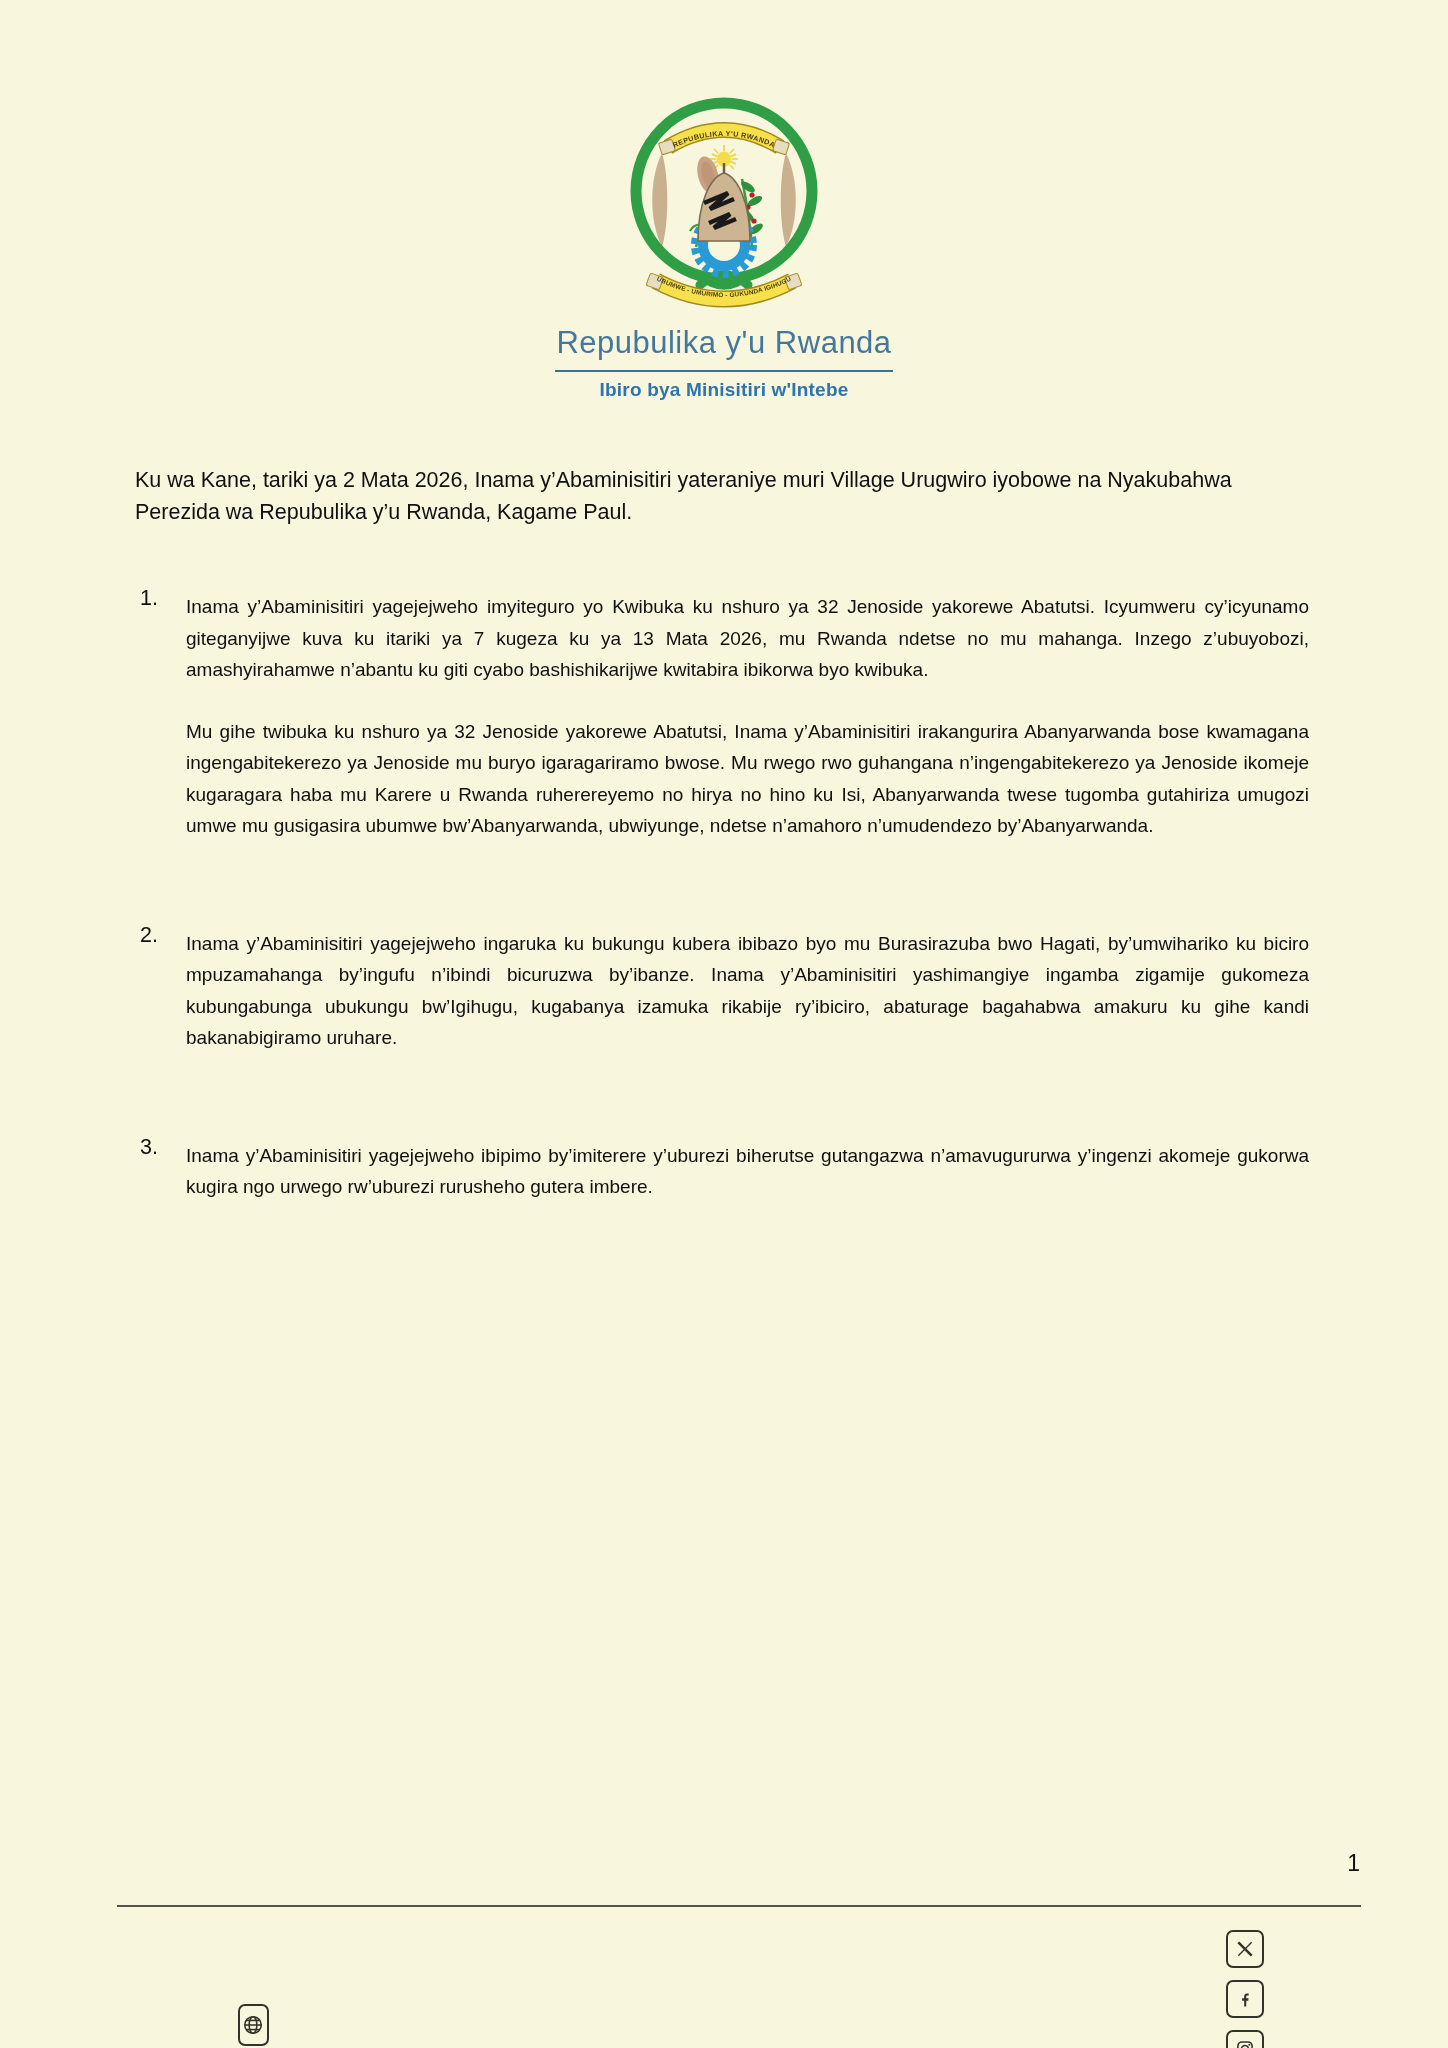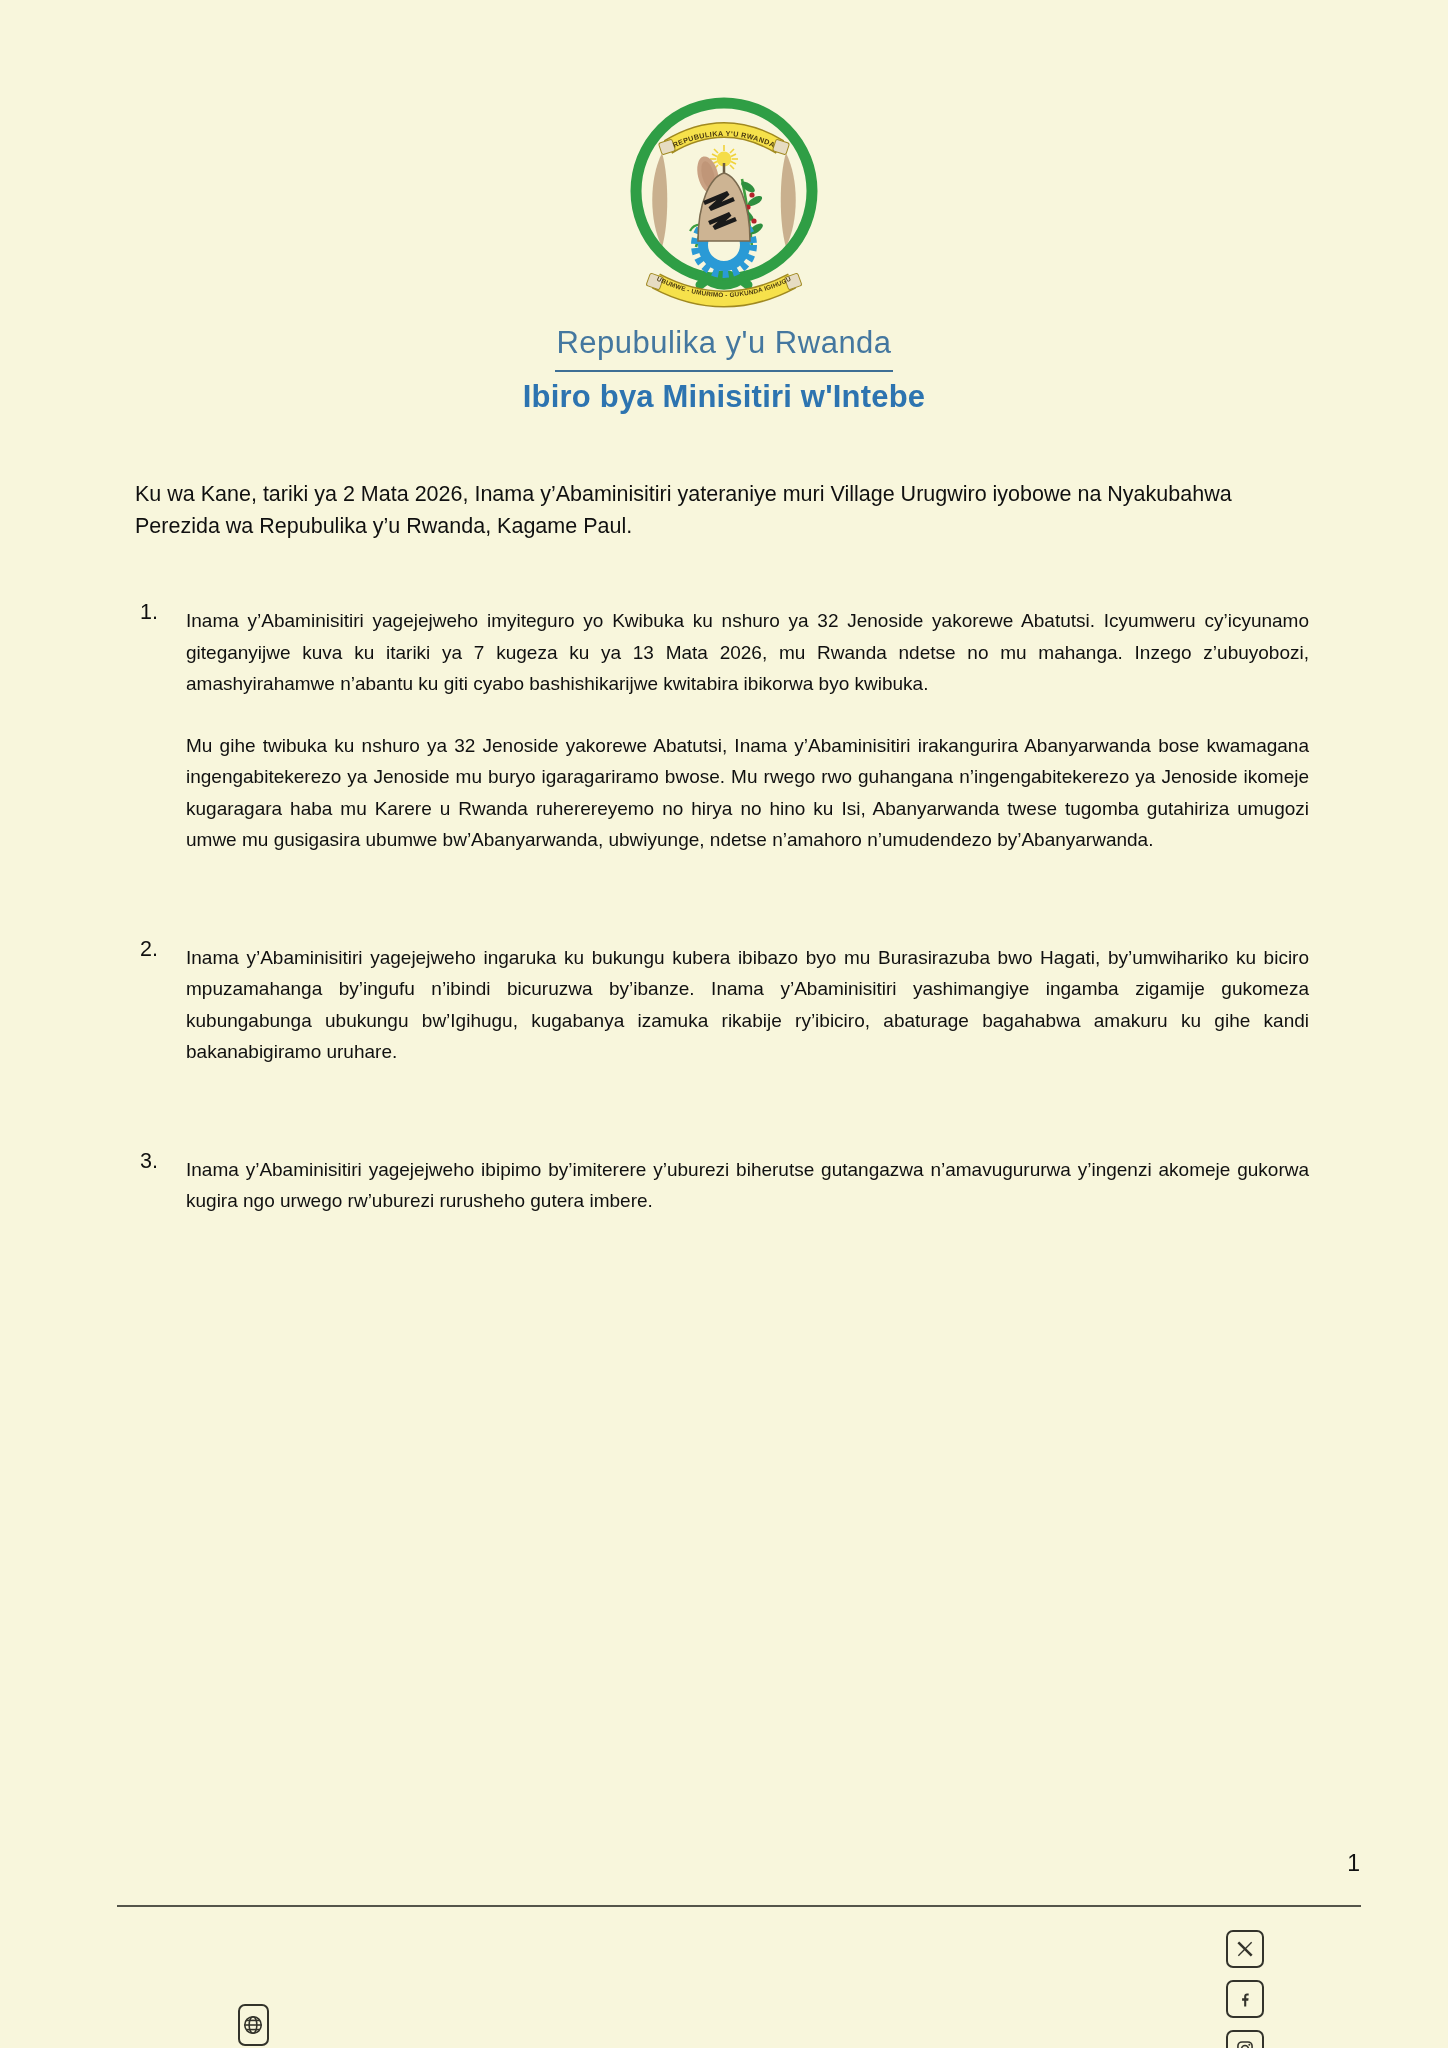--- a/index.html
+++ b/index.html
@@ -30,21 +30,21 @@
     letter-spacing:.5px;
     color:#44779f;
   }
   .title-divider{
     width:338px;
     height:2px;
     margin:9px auto 7px;
     background:#3e6f95;
   }
   .office-title{
-    font-size:31px;
+    font-size:19px;
     font-weight:bold;
     color:#2d74b0;
     letter-spacing:.2px;
   }
   
   .doc-title{
     margin:70px 0 0;
     text-align:center;
     font-size:34px;
     font-weight:bold;

